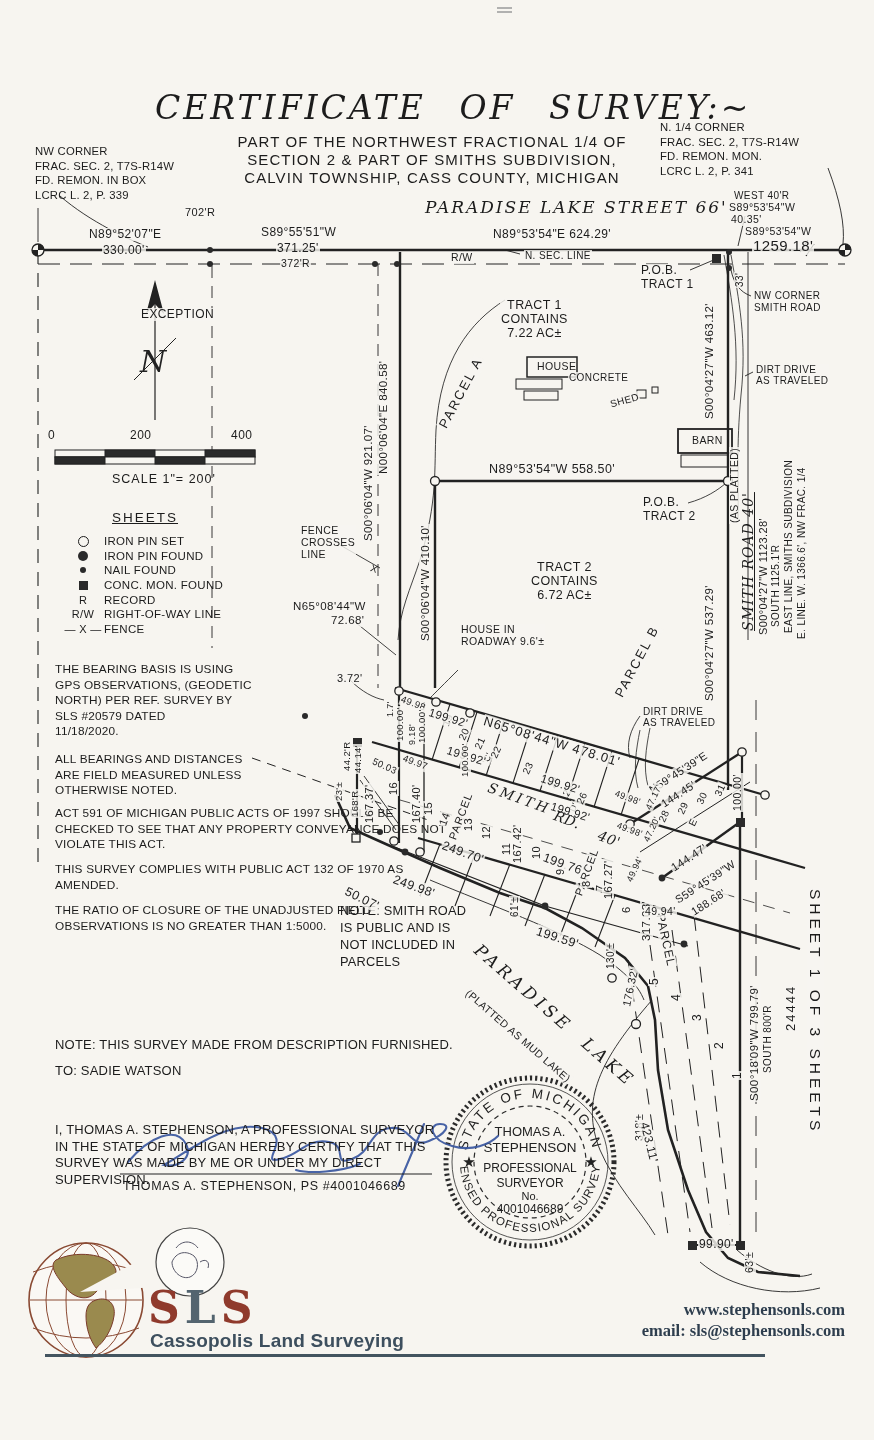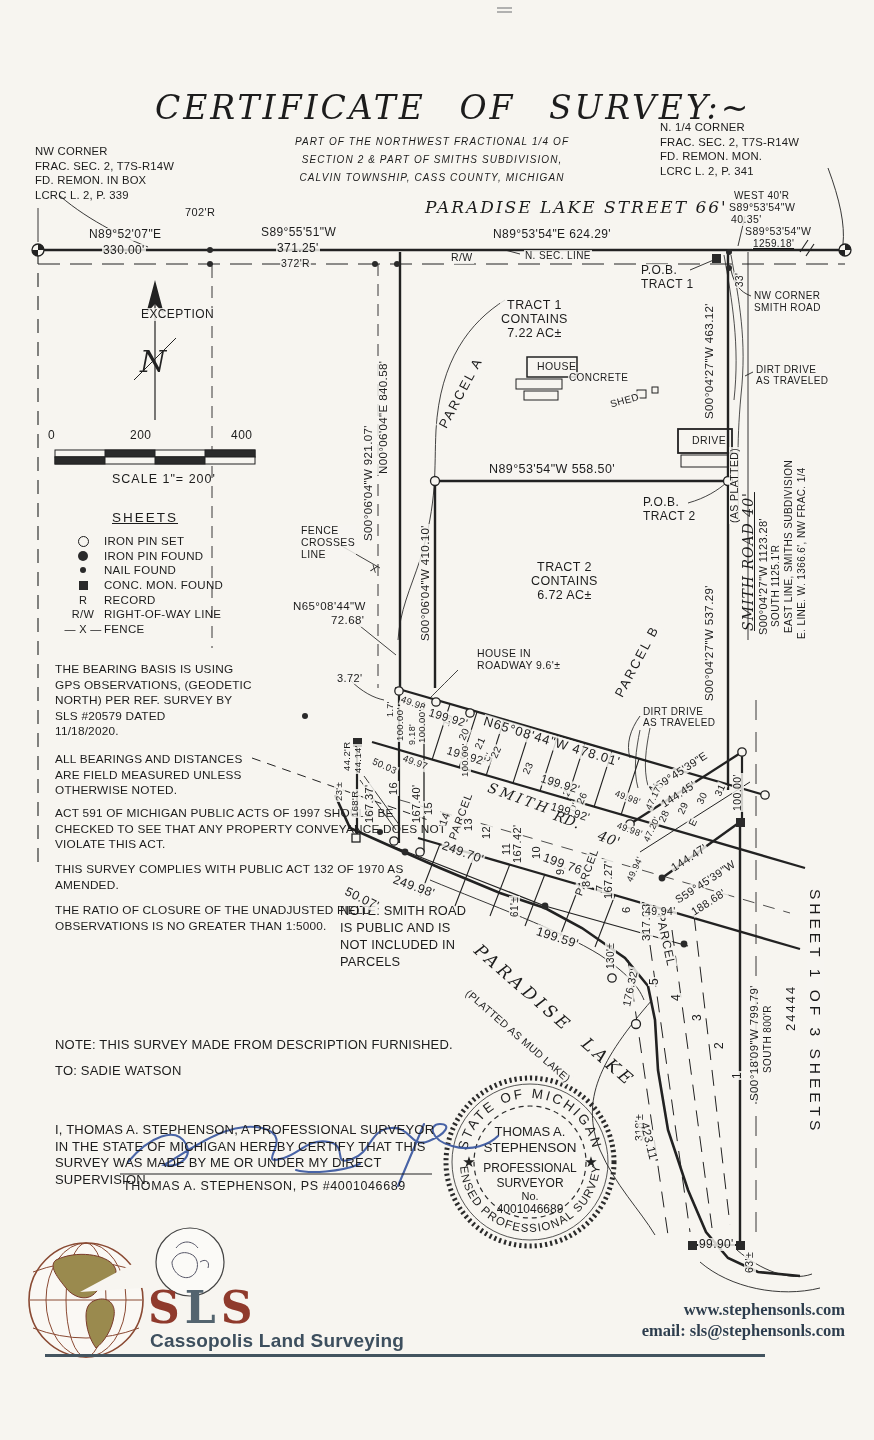--- a/index.html
+++ b/index.html
@@ -2,21 +2,21 @@
 <html><head>
 <meta charset="utf-8">
 <style>
   html,body{margin:0;padding:0;background:#e8e6e1;}
   .page{position:relative;width:874px;height:1440px;background:#f7f5f0;overflow:hidden;
         font-family:"Liberation Sans",sans-serif;color:#1c1c1c;}
   svg.draw{position:absolute;left:0;top:0;}
   .abs{position:absolute;}
   .title-main{font-family:"DejaVu Serif",serif;font-style:italic;font-size:33px;letter-spacing:3px;
               word-spacing:20px;text-align:center;white-space:nowrap;}
-  .title-sub{font-size:10px;line-height:18px;letter-spacing:1.1px;text-align:center;white-space:pre-line;font-style:italic;}
+  .title-sub{font-size:15px;line-height:18px;letter-spacing:1.1px;text-align:center;white-space:pre-line;}
   .note{white-space:pre-line;font-size:11.8px;line-height:1.32;letter-spacing:.2px;}
   .corner-note{white-space:pre-line;font-size:11.3px;line-height:1.3;letter-spacing:.2px;}
   .ml{position:absolute;white-space:pre;line-height:1.12;letter-spacing:.4px;
       background:rgba(247,245,240,.82);padding:0 1px;}
   .ml.nb{background:transparent;}
   .ml.it{font-family:"DejaVu Serif",serif;font-style:italic;background:transparent;}
   .ml.u{text-decoration:underline;}
   .ml.ctr{text-align:center;}
   .legend{width:235px;}
   .lg-title{font-size:13.5px;letter-spacing:2px;text-decoration:underline;margin:0 0 9px 50px;}
@@ -327,31 +327,31 @@
       <span class="ml" style="left: 450px; top: 252px; font-size: 10.5px;">R/W</span>
       <span class="ml" style="left: 524px; top: 250px; font-size: 10px;">N. SEC. LINE</span>
       <span class="ml" style="left: 640px; top: 264px; font-size: 12px;">P.O.B.</span>
       <span class="ml" style="left: 640px; top: 278px; font-size: 12px;">TRACT 1</span>
       <span class="ml" style="left: 753px; top: 290px; font-size: 10px;">NW CORNER</span>
       <span class="ml" style="left: 753px; top: 302px; font-size: 10px;">SMITH ROAD</span>
       <span class="ml" style="left: 733px; top: 190px; font-size: 10px;">WEST 40'R</span>
       <span class="ml" style="left: 728px; top: 202px; font-size: 10.5px;">S89°53'54"W</span>
       <span class="ml" style="left: 730px; top: 214px; font-size: 10.5px;">40.35'</span>
       <span class="ml" style="left: 744px; top: 226px; font-size: 10.5px;">S89°53'54"W</span>
-      <span class="ml" style="left: 752px; top: 238px; font-size: 10px; text-decoration: underline;">1259.18'</span>
+      <span class="ml" style="left: 752px; top: 238px; font-size: 15px;">1259.18'</span>
       <span class="ml" style="left: 734px; top: 288px; font-size: 10px; transform: rotate(-90deg); transform-origin: 0px 0px;">33'</span>
       <span class="ml" style="left: 140px; top: 308px; font-size: 12px;">EXCEPTION</span>
       <span class="ml ctr" style="left: 500px; top: 298px; font-size: 12.5px;">TRACT 1
 CONTAINS
 7.22 AC±</span>
       <span class="ml" style="left: 436px; top: 425px; font-size: 13px; letter-spacing: 2px; transform: rotate(-62deg); transform-origin: 0px 0px;">PARCEL A</span>
       <span class="ml nb" style="left: 536px; top: 361px; font-size: 10.5px;">HOUSE</span>
       <span class="ml" style="left: 568px; top: 372px; font-size: 10px;">CONCRETE</span>
       <span class="ml" style="left: 608px; top: 399px; font-size: 10px; transform: rotate(-15deg); transform-origin: 0px 0px;">SHED</span>
-      <span class="ml nb" style="left: 691px; top: 435px; font-size: 10.5px;">DRIVE</span>
+      <span class="ml nb" style="left: 691px; top: 435px; font-size: 10.5px;">BARN</span>
       <span class="ml" style="left: 488px; top: 462px; font-size: 12.5px;">N89°53'54"W 558.50'</span>
       <span class="ml" style="left: 362px; top: 542px; font-size: 11.5px; transform: rotate(-90deg); transform-origin: 0px 0px;">S00°06'04"W 921.07'</span>
       <span class="ml" style="left: 377px; top: 475px; font-size: 11.5px; transform: rotate(-90deg); transform-origin: 0px 0px;">N00°06'04"E 840.58'</span>
       <span class="ml" style="left: 419px; top: 642px; font-size: 11.5px; transform: rotate(-90deg); transform-origin: 0px 0px;">S00°06'04"W 410.10'</span>
       <span class="ml" style="left: 703px; top: 420px; font-size: 11.5px; transform: rotate(-90deg); transform-origin: 0px 0px;">S00°04'27"W 463.12'</span>
       <span class="ml" style="left: 729px; top: 524px; font-size: 10.5px; transform: rotate(-90deg); transform-origin: 0px 0px;">(AS PLATTED)</span>
       <span class="ml it u" style="left: 741px; top: 632px; font-size: 14px; letter-spacing: 1px; transform: rotate(-90deg); transform-origin: 0px 0px;">SMITH ROAD 40'</span>
       <span class="ml" style="left: 757px; top: 636px; font-size: 11px; transform: rotate(-90deg); transform-origin: 0px 0px;">S00°04'27"W 1123.28'</span>
       <span class="ml" style="left: 770px; top: 628px; font-size: 10px; transform: rotate(-90deg); transform-origin: 0px 0px;">SOUTH 1125.1'R</span>
       <span class="ml" style="left: 783px; top: 634px; font-size: 10px; transform: rotate(-90deg); transform-origin: 0px 0px;">EAST LINE, SMITHS SUBDIVISION</span>
@@ -363,21 +363,21 @@
 CONTAINS
 6.72 AC±</span>
       <span class="ml" style="left: 612px; top: 694px; font-size: 13px; letter-spacing: 2px; transform: rotate(-62deg); transform-origin: 0px 0px;">PARCEL B</span>
       <span class="ml" style="left: 300px; top: 525px; font-size: 10.5px;">FENCE
 CROSSES
 LINE</span>
       <span class="ml" style="left: 292px; top: 600px; font-size: 11.5px;">N65°08'44"W</span>
       <span class="ml" style="left: 330px; top: 614px; font-size: 11.5px;">72.68'</span>
       <span class="ml" style="left: 336px; top: 672px; font-size: 11px;">3.72'</span>
       <span class="ml nb" style="left: 372px; top: 562px; font-size: 10px; transform: rotate(20deg); transform-origin: 0px 0px;">X</span>
-      <span class="ml" style="left: 460px; top: 648px; font-size: 10.5px; margin-left: 16px;">HOUSE IN
+      <span class="ml" style="left: 460px; top: 624px; font-size: 10.5px;">HOUSE IN
 ROADWAY 9.6'±</span>
       <span class="ml" style="left: 755px; top: 364px; font-size: 10px;">DIRT DRIVE
 AS TRAVELED</span>
       <span class="ml" style="left: 642px; top: 706px; font-size: 10px;">DIRT DRIVE
 AS TRAVELED</span>
       <span class="ml" style="left: 385px; top: 718px; font-size: 9px; transform: rotate(-90deg); transform-origin: 0px 0px;">1.7'</span>
       <span class="ml" style="left: 395px; top: 742px; font-size: 9.5px; transform: rotate(-90deg); transform-origin: 0px 0px;">100.00'</span>
       <span class="ml" style="left: 402px; top: 694px; font-size: 9.5px; transform: rotate(20deg); transform-origin: 0px 0px;">49.98</span>
       <span class="ml" style="left: 407px; top: 746px; font-size: 9px; transform: rotate(-90deg); transform-origin: 0px 0px;">9.18'</span>
       <span class="ml" style="left: 404px; top: 753px; font-size: 9.5px; transform: rotate(20deg); transform-origin: 0px 0px;">49.97</span>

